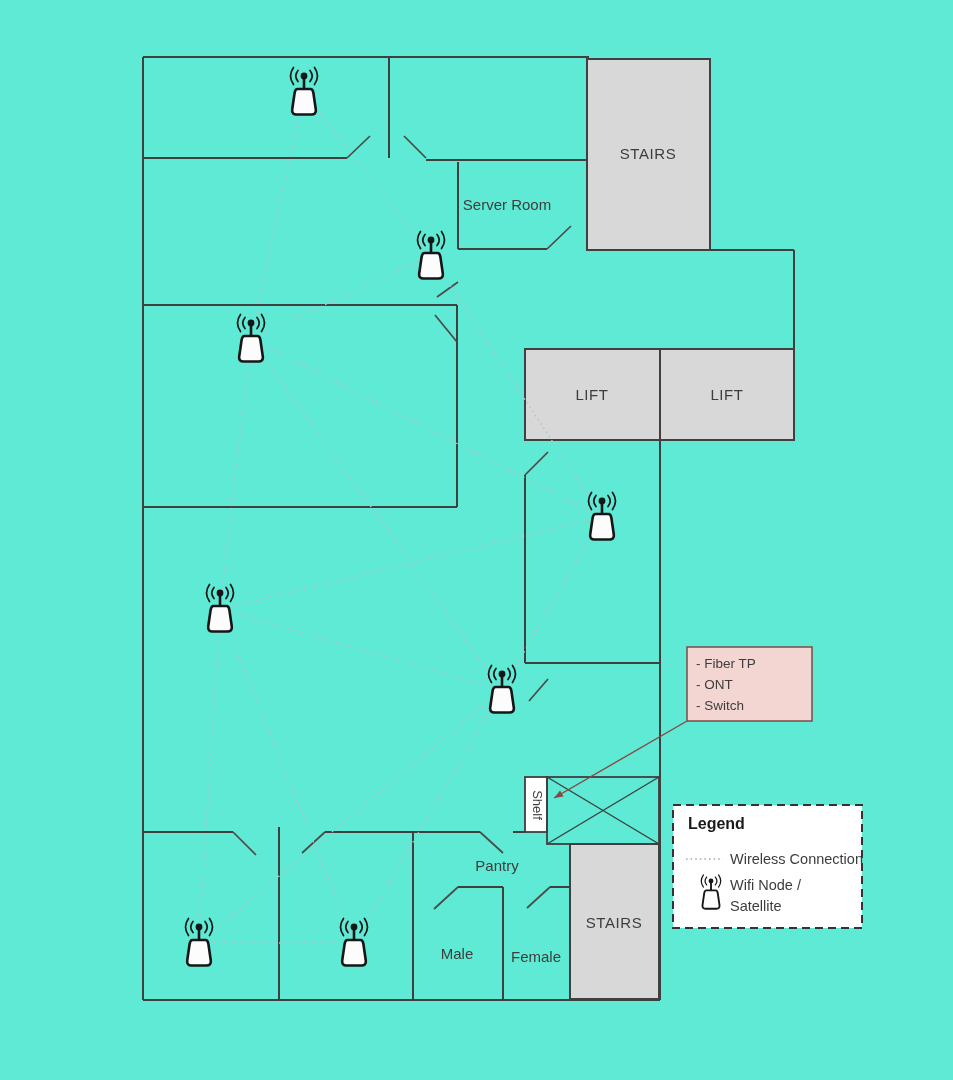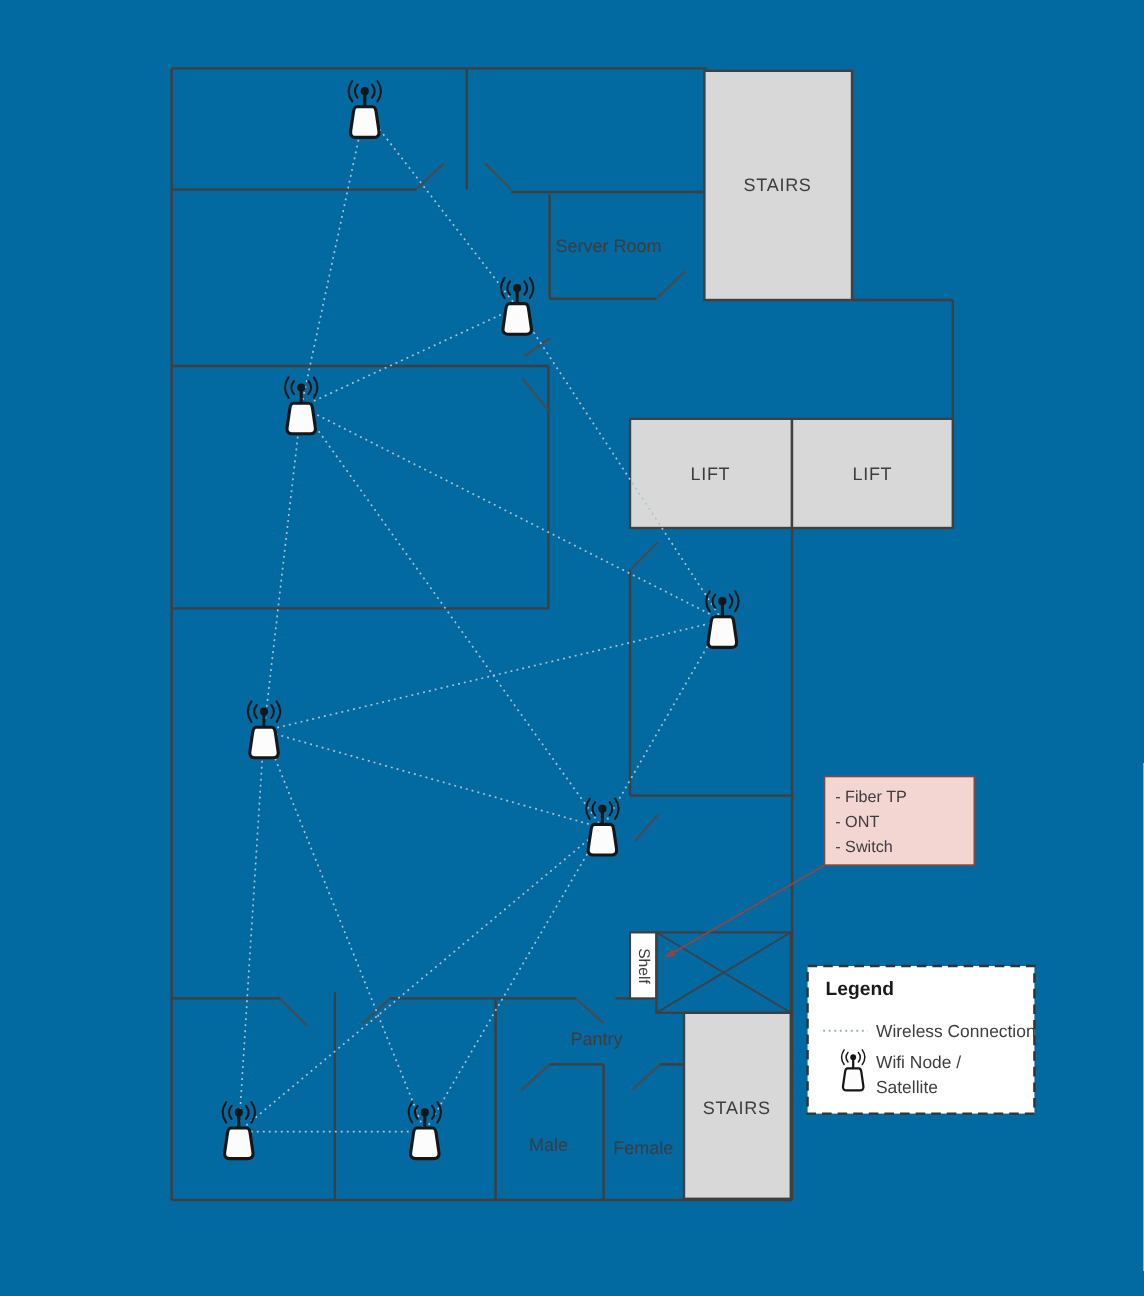--- a/index.html
+++ b/index.html
@@ -1,16 +1,16 @@
 <!DOCTYPE html>
 <html><head>
 <meta charset="utf-8">
 <style>
   html,body{margin:0;padding:0;background:#ffffff;}
-  #stage{position:relative;width:953px;height:1080px;background:#0369a1;overflow:hidden;
+  #stage{position:relative;width:953px;height:1080px;background:#5eead4;overflow:hidden;
          font-family:"Liberation Sans", sans-serif;}
   svg text{font-family:"Liberation Sans", sans-serif;}
 </style>
 </head>
 <body>
 
 <div id="stage">
   <svg id="plan" width="953" height="1080" viewBox="0 0 953 1080">
       <rect x="587" y="59" width="123" height="191" fill="#d8d8d8" stroke="#404040" stroke-width="2"></rect>
       <text x="648" y="159" text-anchor="middle" font-size="15" letter-spacing="0.6" fill="#3d3d3d">STAIRS</text>

